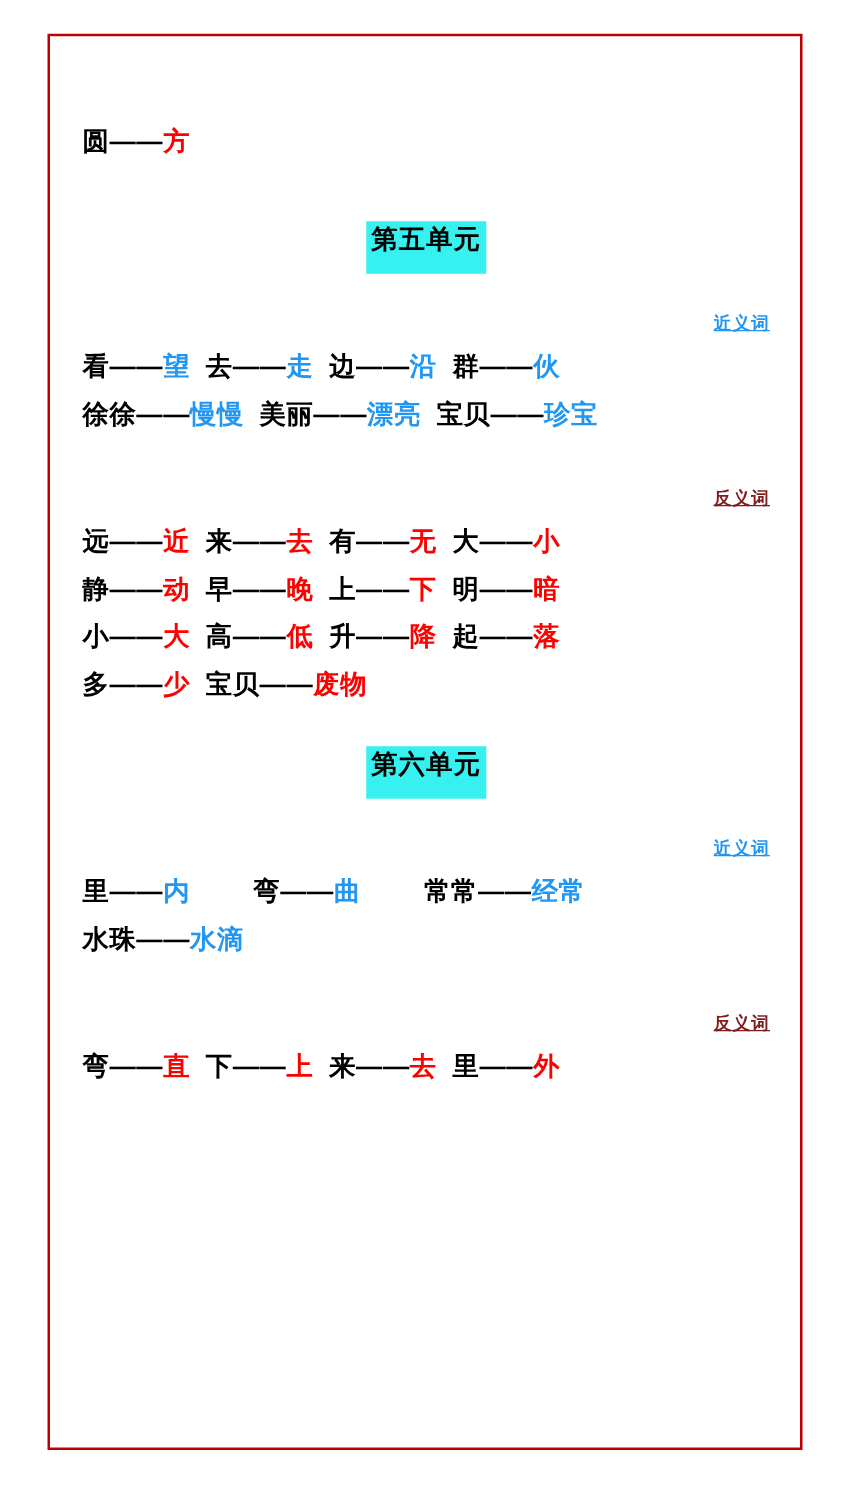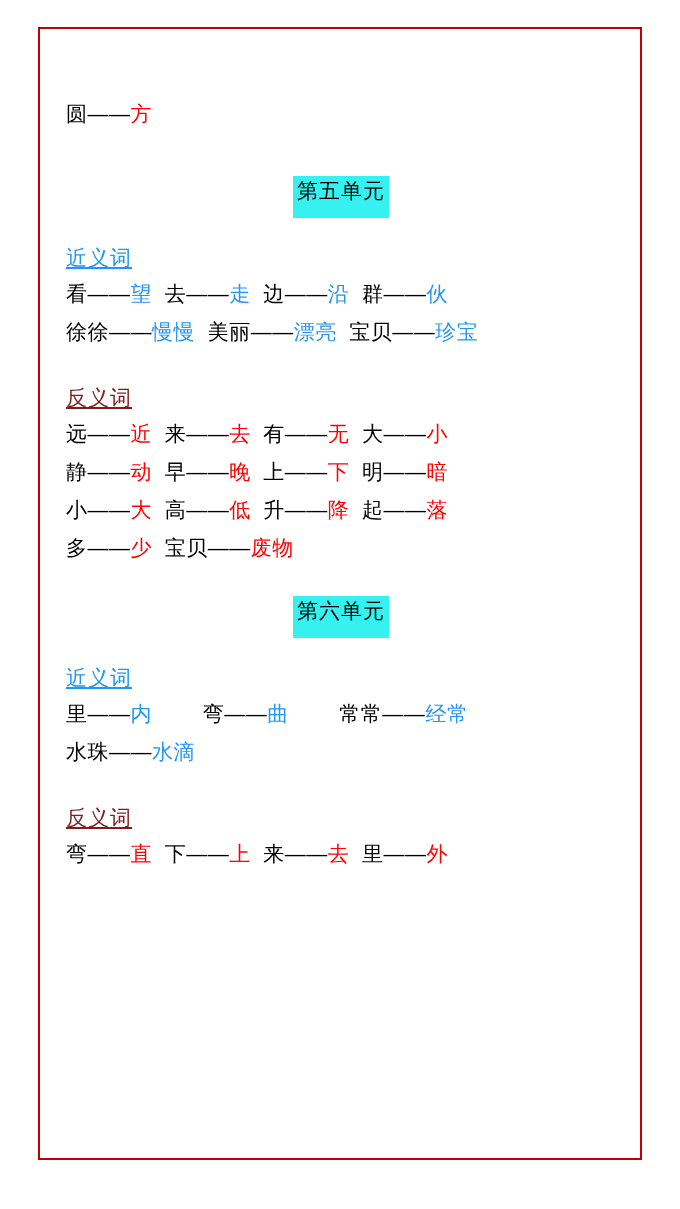--- a/index.html
+++ b/index.html
@@ -11,20 +11,21 @@
     width: 680px;
     height: 1209px;
     font-family: "Liberation Sans", sans-serif;
   }
   .page {
     position: relative;
     width: 632px;
     height: 1209px;
     background: #ffffff;
     box-sizing: border-box;
+    font-weight: bold;
   }
   .frame {
     position: absolute;
     left: 38px;
     top: 27px;
     width: 604px;
     height: 1133px;
     border: 2px solid #c00000;
     box-sizing: border-box;
   }
@@ -53,24 +54,25 @@
     padding: 0;
   }
   .heading .hl {
     background: #37f0f0;
     color: #000000;
     font-size: 21px;
     padding: 3px 4px 16px 4px;
     letter-spacing: 1px;
   }
   .sublabel {
-    font-size: 21px;
+    font-size: 14px;
     line-height: 34px;
     text-decoration: underline;
     letter-spacing: 1px;
+    text-align: right;
   }
   .sublabel.jin {
     color: #2196f3;
   }
   .sublabel.fan {
     color: #7f1d1d;
   }
   .gap-30 { height: 30px; }
   .gap-36 { height: 36px; }
   .gap-44 { height: 44px; }

